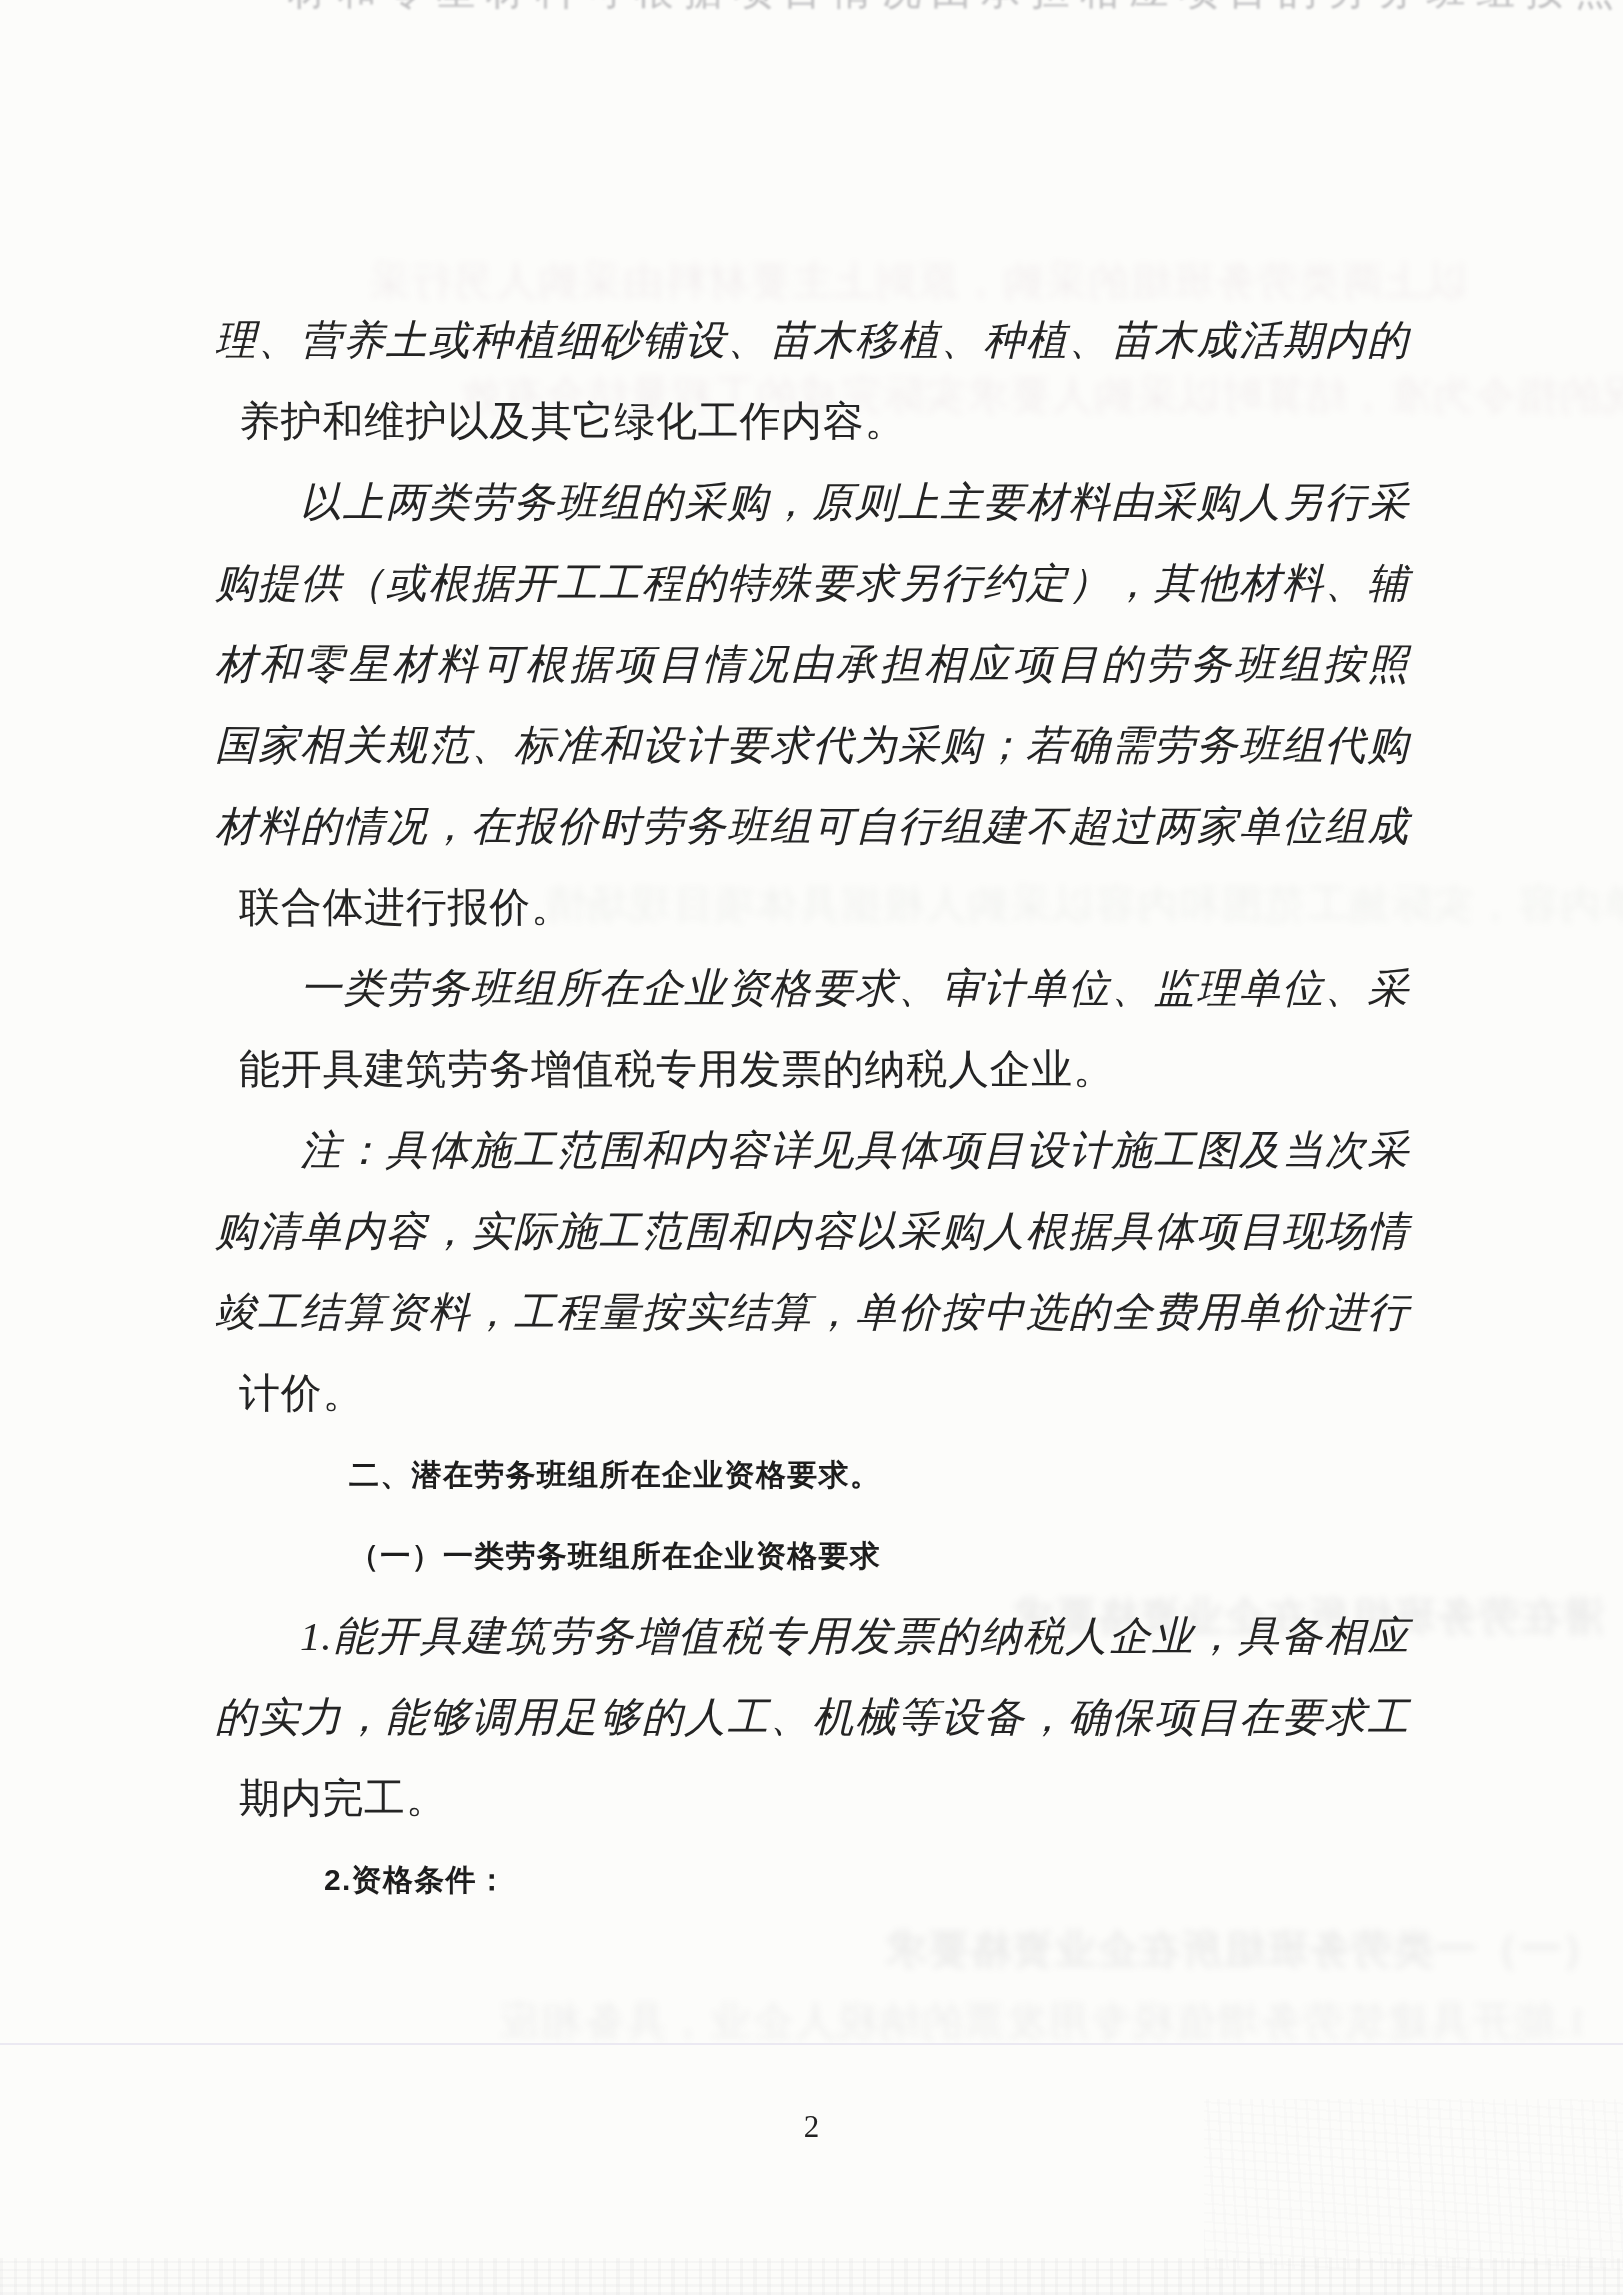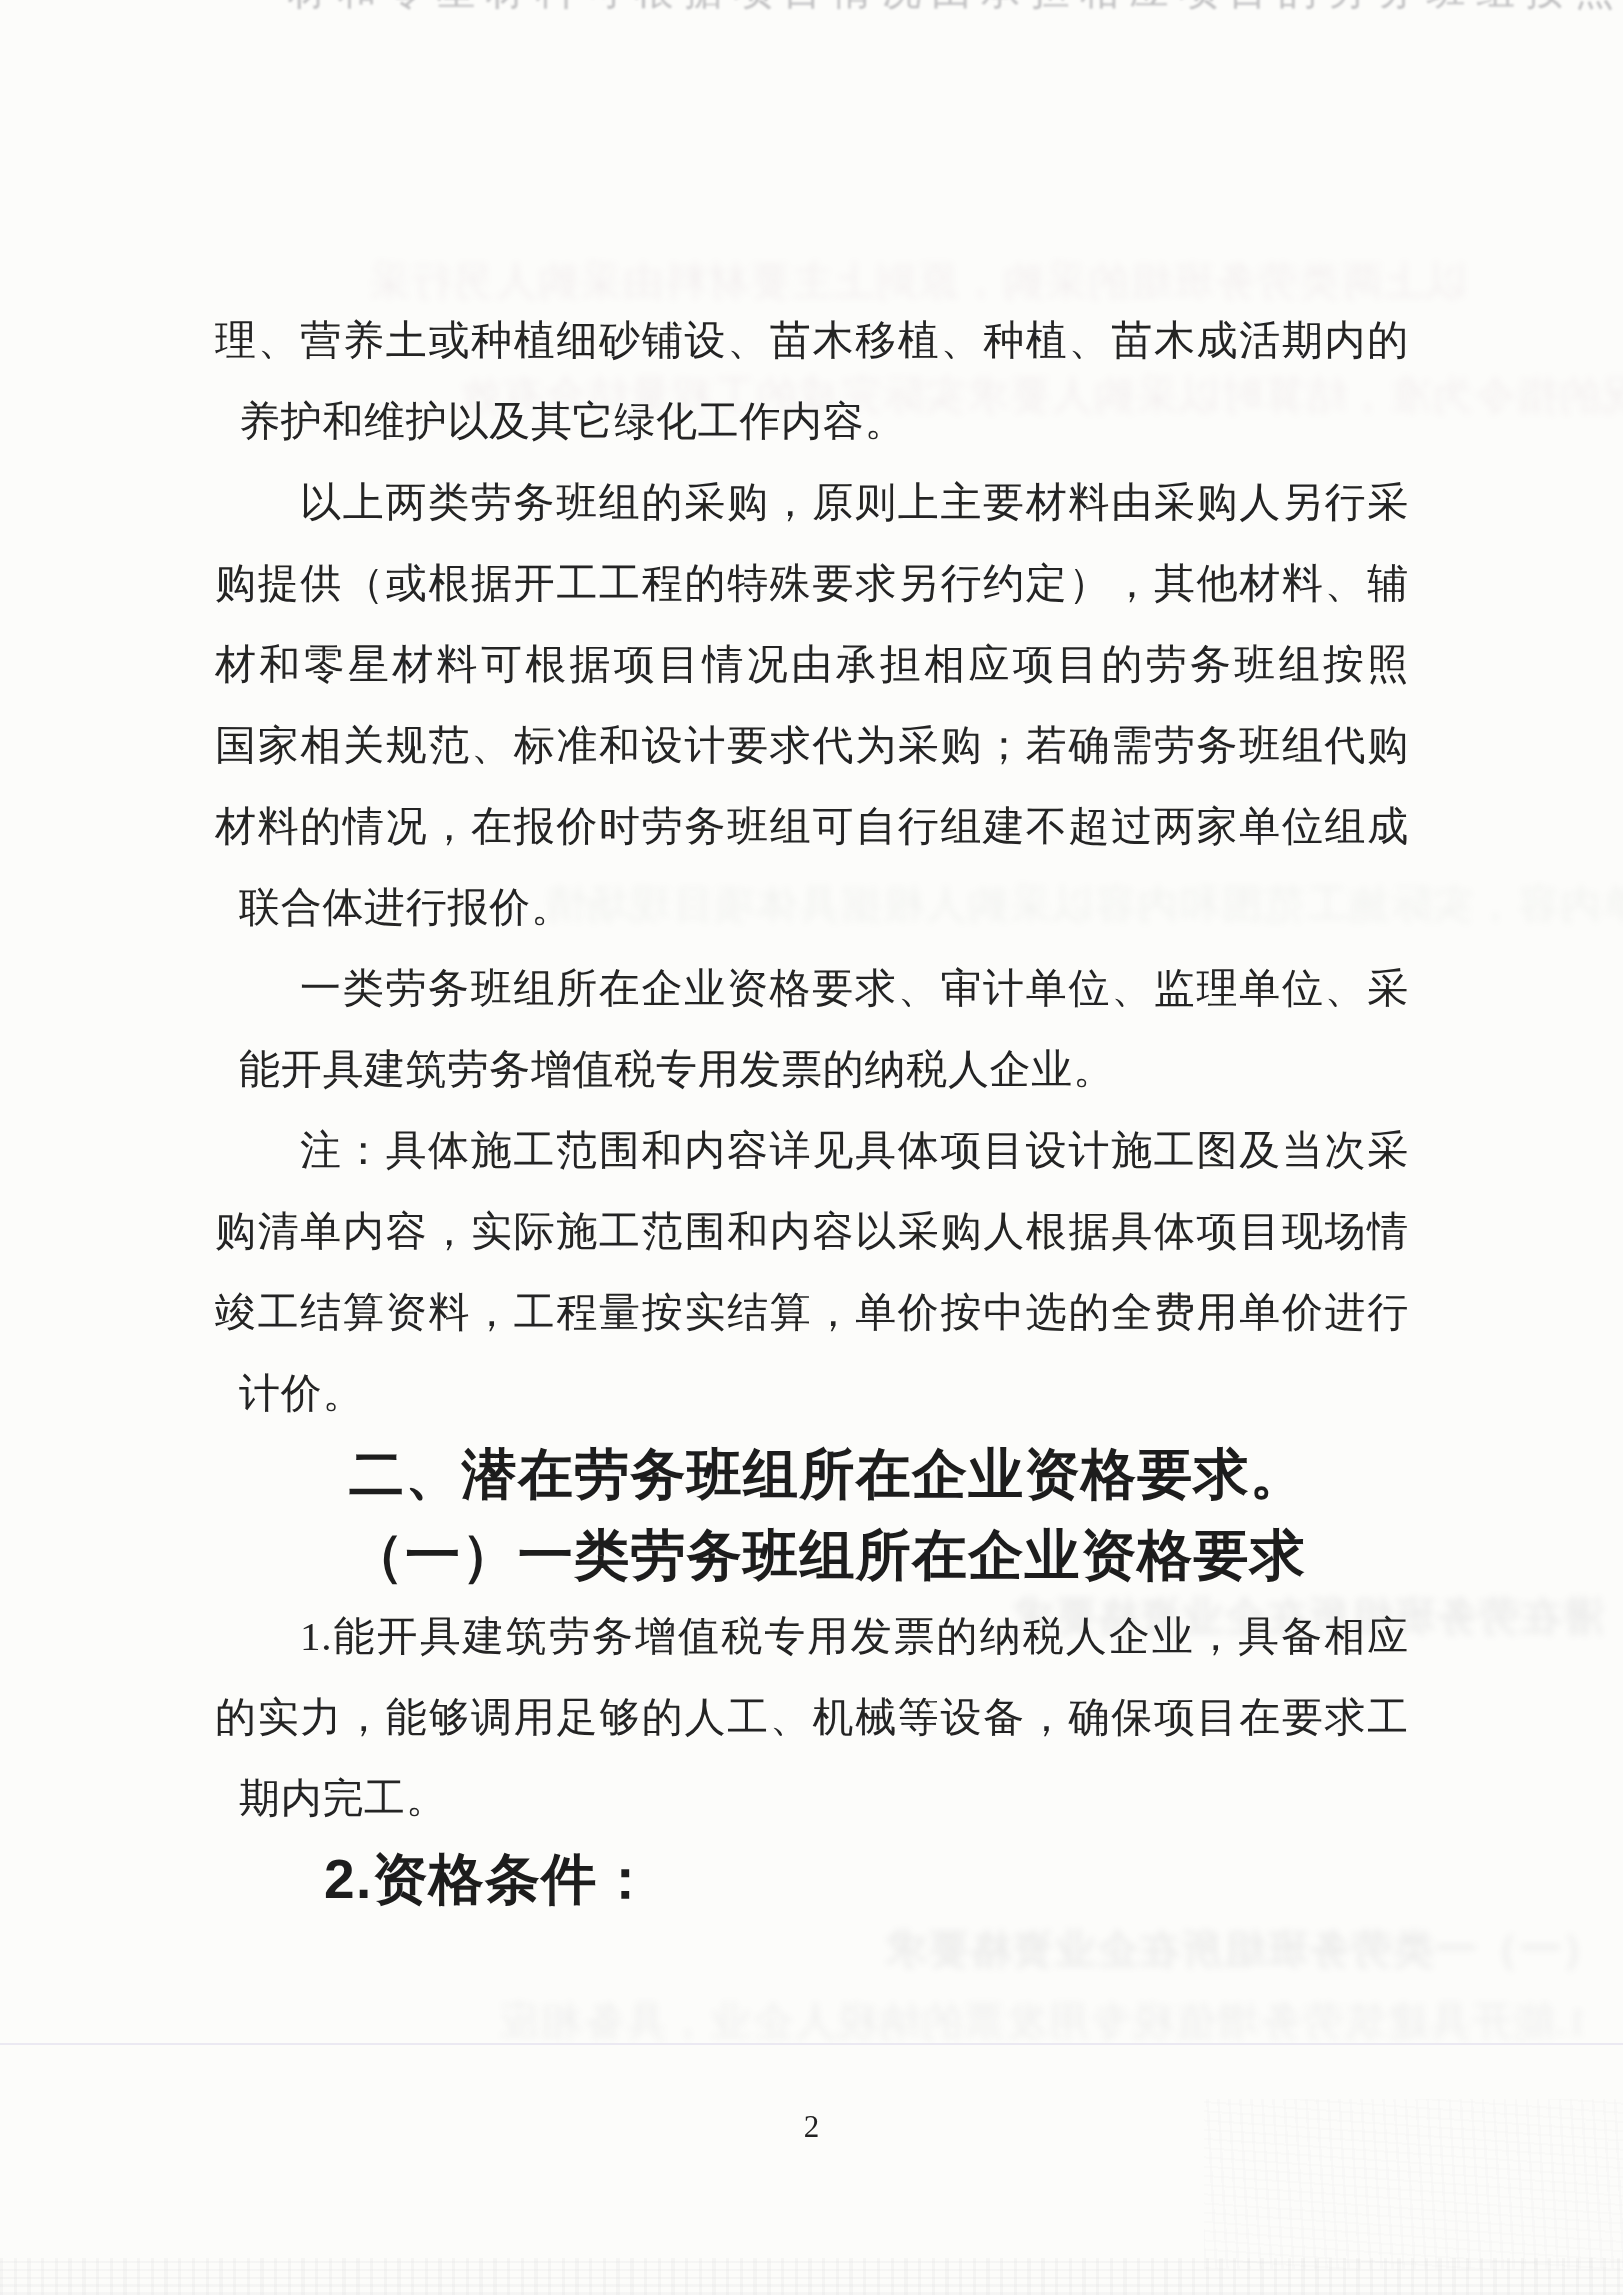--- a/index.html
+++ b/index.html
@@ -10,27 +10,27 @@
     color:#222;
   }
   
   .textblock{
     position:absolute;left:215px;top:300px;width:1194px;
   }
   .line{
     font-size:41px;line-height:81px;height:81px;
     letter-spacing:0.7px;color:#242424;
   }
-  .just{text-align:justify;text-align-last:justify;}
+  .just{text-align:justify;text-align-last:justify;font-style:italic;}
   .flush{text-align:left;text-align-last:left;white-space:nowrap;margin-left:24px;}
   .ind{text-indent:85px;}
   .ind-h{text-indent:110px;}
   .heading{
     font-family:"Liberation Sans","DejaVu Sans",sans-serif;
-    font-weight:700;font-size:55px;color:#1d1d1d;letter-spacing:1.3px;
+    font-weight:700;font-size:30px;color:#1d1d1d;letter-spacing:1.3px;
   }
   
   .pagenum{
     position:absolute;top:2109px;left:0;width:1623px;
     text-align:center;font-size:31px;color:#222;
   }
   
   .bleed{
     position:absolute;white-space:nowrap;pointer-events:none;
     transform:scaleX(-1);filter:blur(3.9px);

